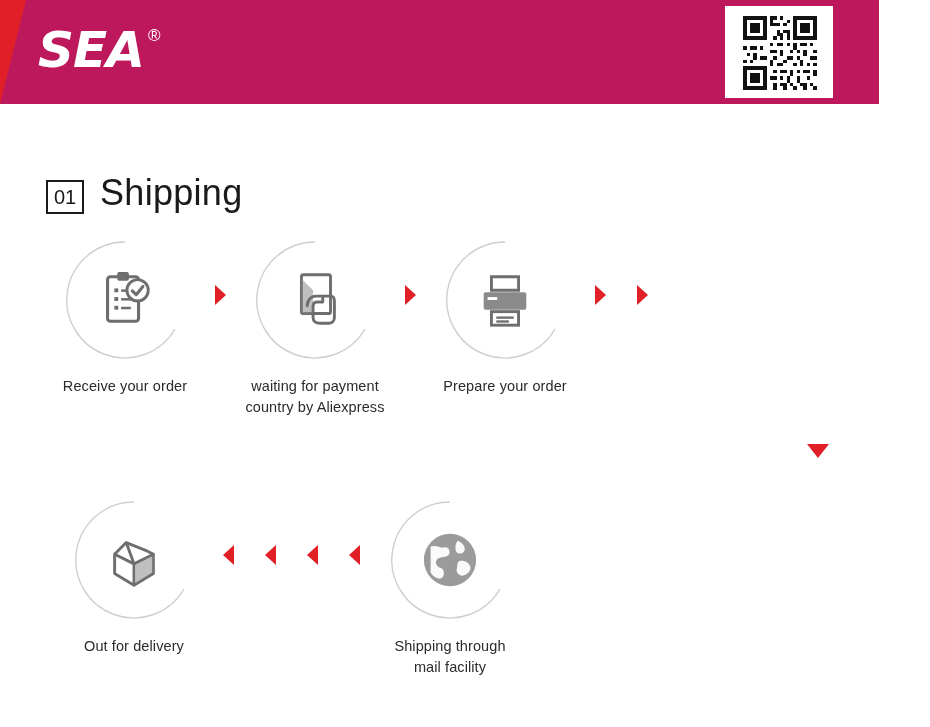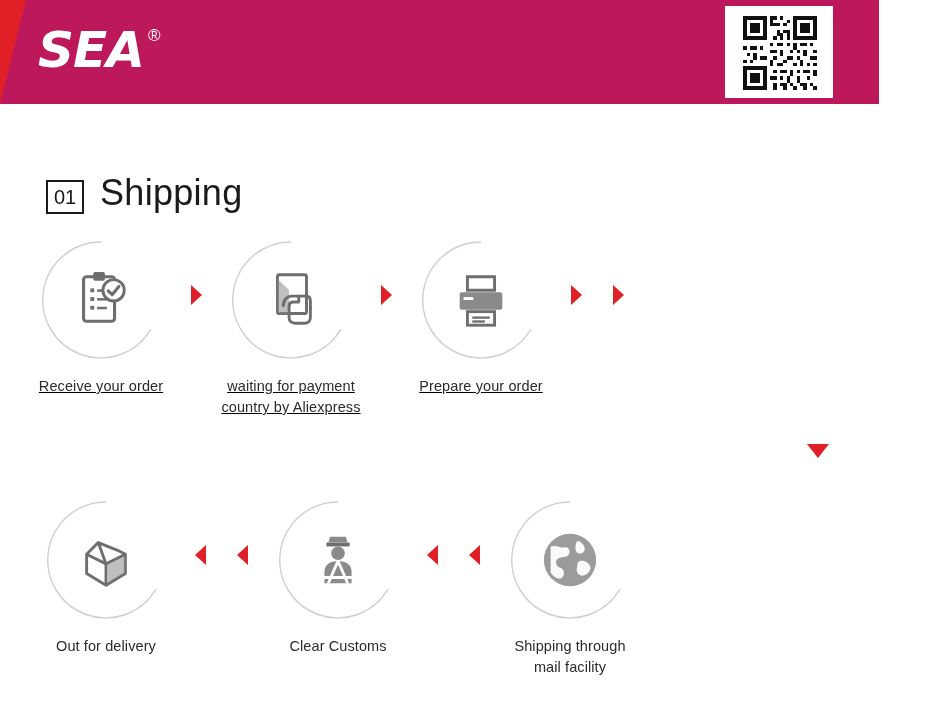--- a/index.html
+++ b/index.html
@@ -254,21 +254,21 @@
         </g>
       </svg>
     </div>
   </div>
 
   <div class="section-title">
     <div class="section-number">01</div>
     <div class="section-label">Shipping</div>
   </div>
 
-  <div class="row row-1" style="padding-left:27px;text-decoration:underline;">
+  <div class="row row-1" style="padding-left:51px;">
 
     <div class="step">
       <div class="circle-wrap">
         <svg class="ring" width="124" height="124" viewBox="0 0 124 124">
           <path d="M 62 4 A 58 58 0 1 0 112 91" fill="none" stroke="#cfcfcf" stroke-width="1.4"></path>
         </svg>
         <div class="icon">
           <svg viewBox="0 0 64 64" width="62" height="62" fill="#6e6e6e">
             <rect x="14" y="8" width="32" height="46" rx="3" fill="none" stroke="#6e6e6e" stroke-width="3.2"></rect>
             <rect x="24" y="3" width="12" height="9" rx="2" fill="#6e6e6e"></rect>
@@ -351,21 +351,21 @@
     </div>
 
   </div>
 
   <div class="down-arrow">
     <svg width="24" height="18" viewBox="0 0 24 18">
         <path d="M1 2 L12 16 L23 2 Z" fill="#e01f26"></path>
       </svg>
   </div>
 
-  <div class="row row-2" style="padding-left:32px;">
+  <div class="row row-2" style="padding-left:60px;">
 
     <div class="step">
       <div class="circle-wrap">
         <svg class="ring" width="124" height="124" viewBox="0 0 124 124">
           <path d="M 62 4 A 58 58 0 1 0 112 91" fill="none" stroke="#cfcfcf" stroke-width="1.4"></path>
         </svg>
         <div class="icon">
           <svg viewBox="0 0 64 64" width="62" height="62">
             <path d="M 12 26 L 32 36 L 52 26 L 52 46 L 32 58 L 12 46 Z" fill="none" stroke="#6e6e6e" stroke-width="3" stroke-linejoin="round"></path>
             <path d="M 32 36 L 32 58" fill="none" stroke="#6e6e6e" stroke-width="3"></path>
@@ -384,39 +384,20 @@
         </svg>
     </div>
 
 
     <div class="arrow">
       <svg width="16" height="22" viewBox="0 0 16 22">
           <path d="M13 1 L2 11 L13 21 Z" fill="#e01f26"></path>
         </svg>
     </div>
 
-    <div class="step">
-      <div class="circle-wrap">
-        <svg class="ring" width="124" height="124" viewBox="0 0 124 124">
-          <path d="M 62 4 A 58 58 0 1 0 112 91" fill="none" stroke="#cfcfcf" stroke-width="1.4"></path>
-        </svg>
-        <div class="icon">
-          <svg viewBox="0 0 64 64" width="62" height="62">
-            <path d="M 20 14 L 44 14 L 44 18 L 20 18 Z" fill="#6e6e6e"></path>
-            <path d="M 24 8 L 40 8 L 42 14 L 22 14 Z" fill="#8a8a8a"></path>
-            <circle cx="32" cy="25" r="7" fill="#8a8a8a"></circle>
-            <path d="M 18 56 L 18 44 C 18 37 24 33 32 33 C 40 33 46 37 46 44 L 46 56 Z" fill="#8a8a8a"></path>
-            <path d="M 32 33 L 22 56" stroke="#ffffff" stroke-width="3" fill="none"></path>
-            <path d="M 32 33 L 42 56" stroke="#ffffff" stroke-width="3" fill="none"></path>
-            <path d="M 14 50 L 50 50" stroke="#ffffff" stroke-width="3"></path>
-          </svg>
-        </div>
-      </div>
-      <div class="step-label">Clear Customs</div>
-    </div>
 
     <div class="arrow">
       <svg width="16" height="22" viewBox="0 0 16 22">
           <path d="M13 1 L2 11 L13 21 Z" fill="#e01f26"></path>
         </svg>
     </div>
 
 
     <div class="arrow">
       <svg width="16" height="22" viewBox="0 0 16 22">

